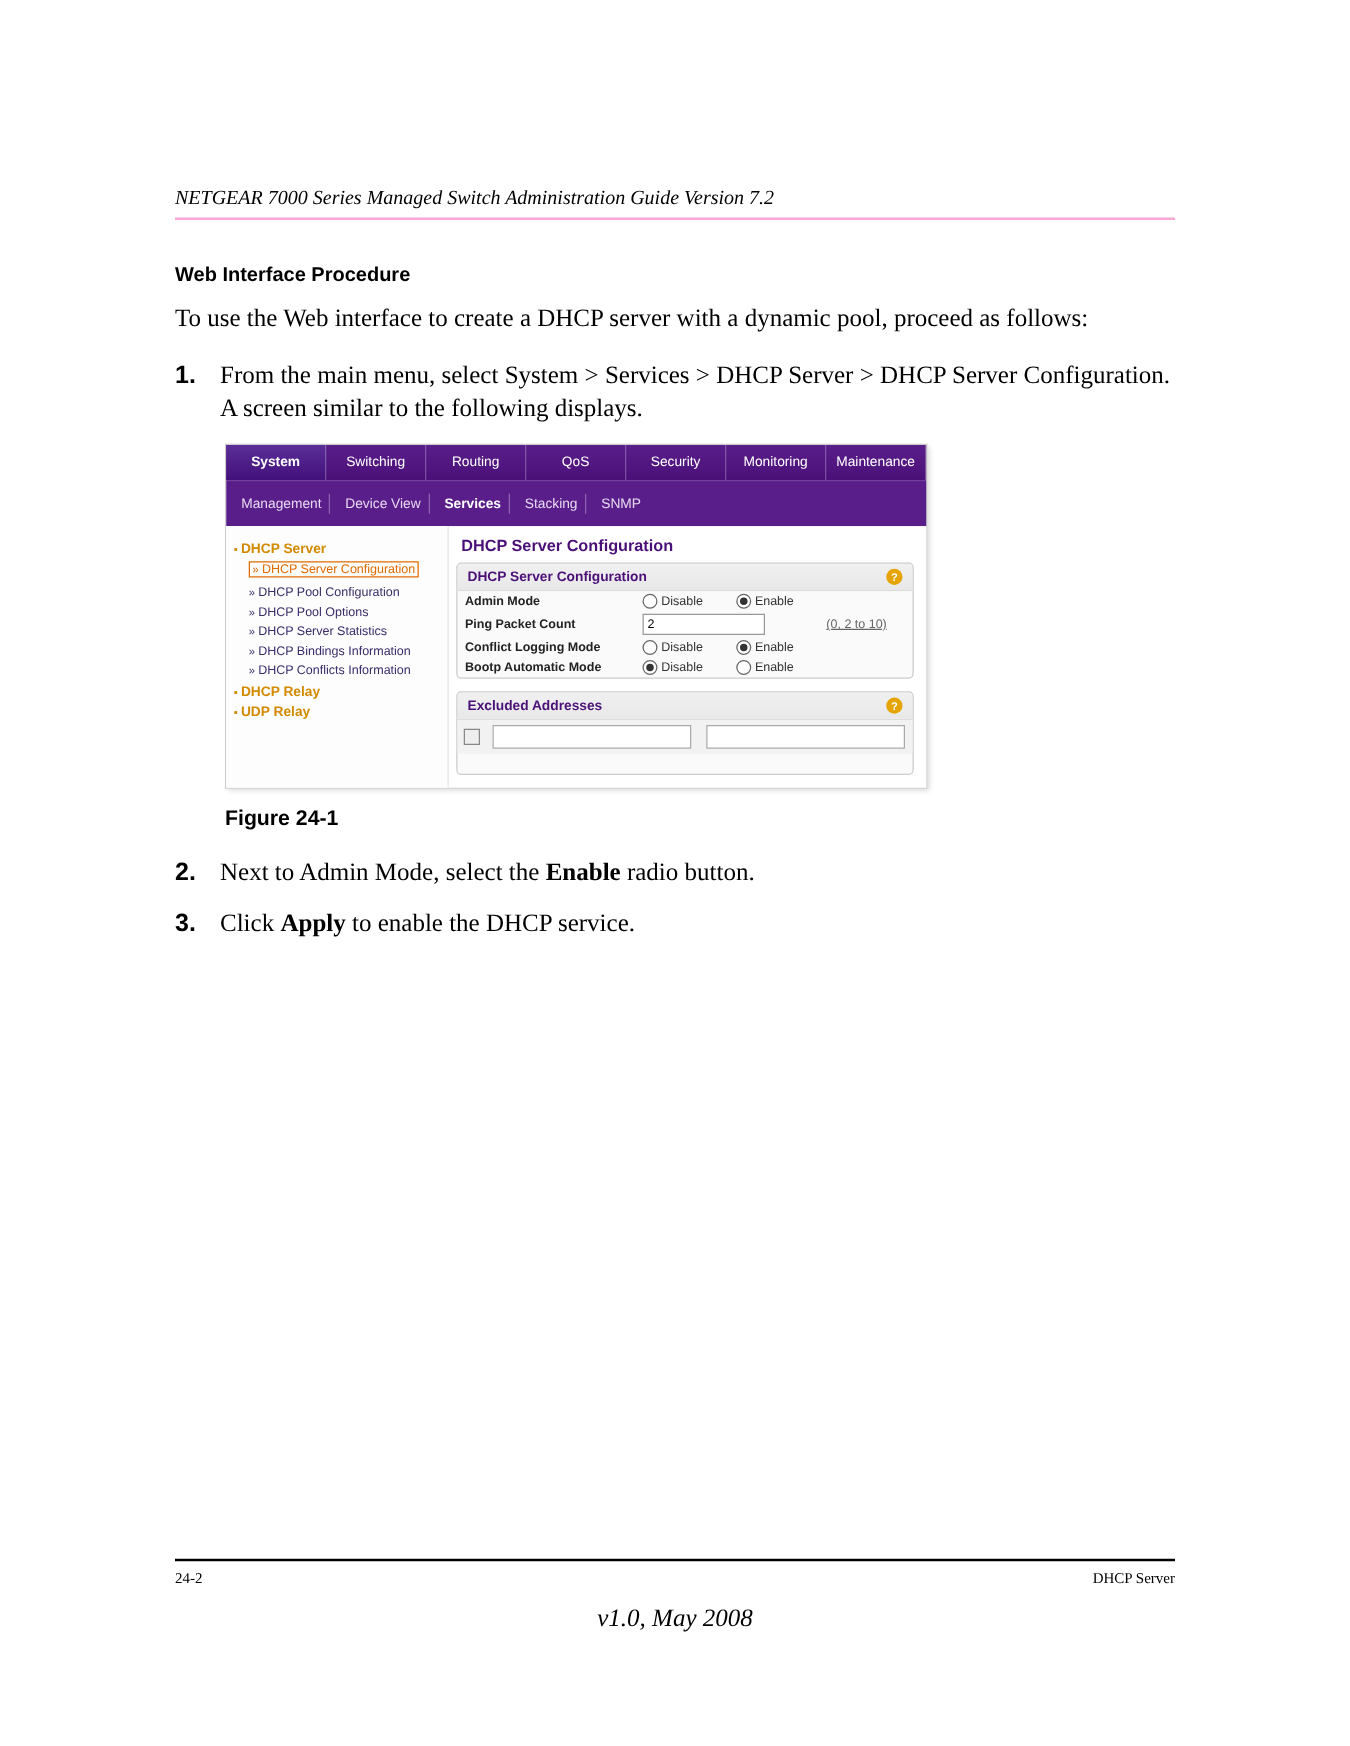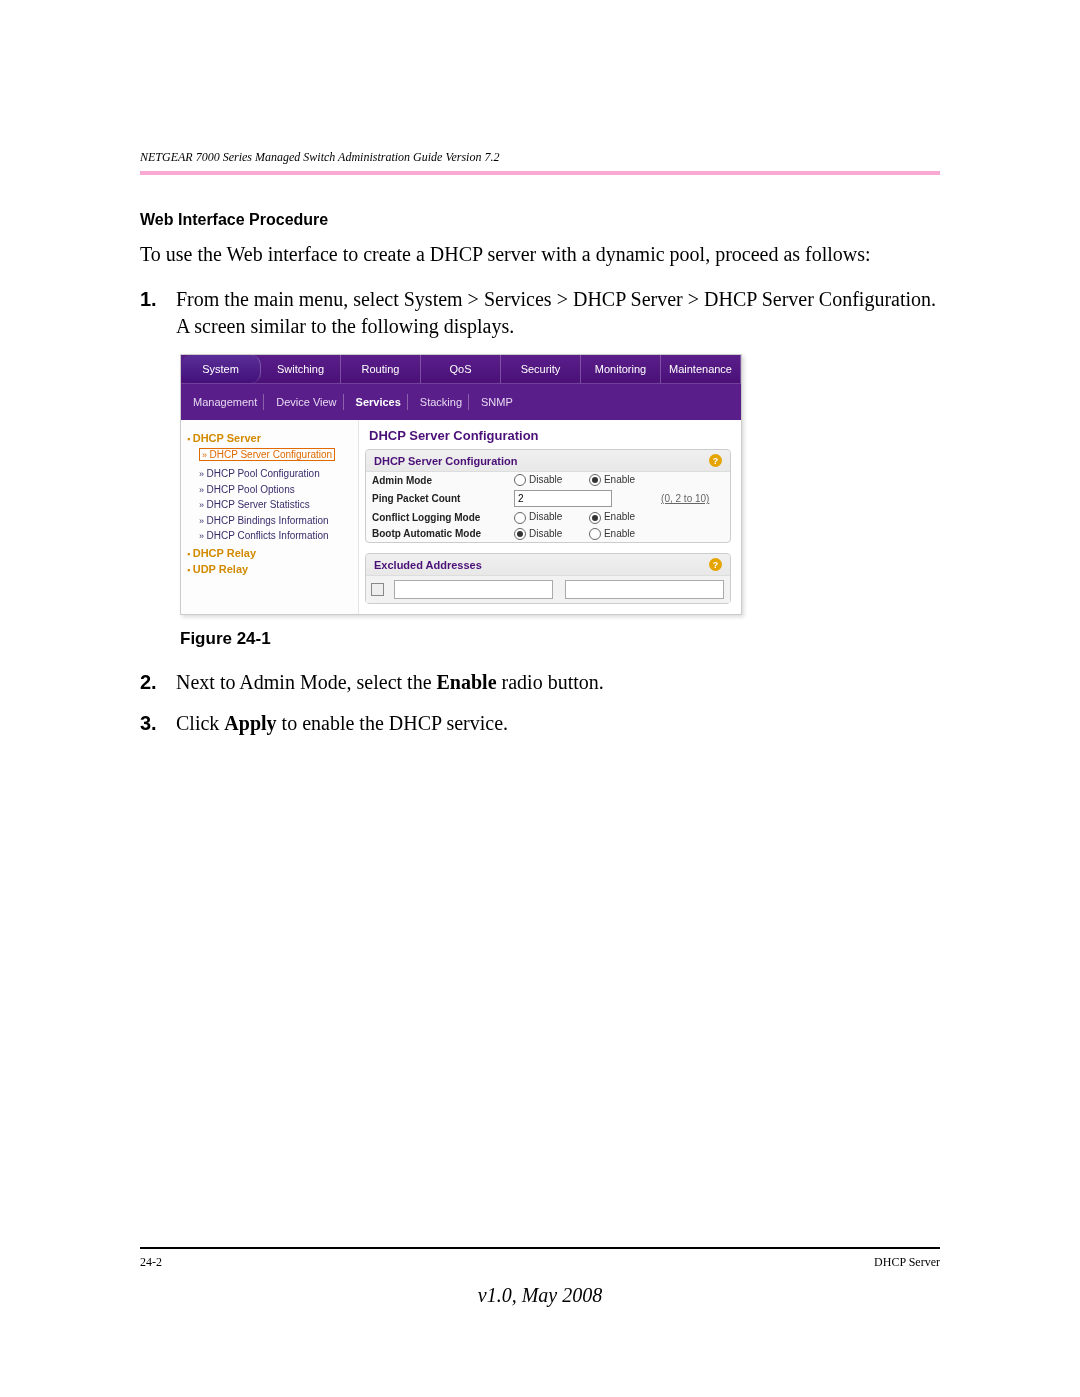--- a/index.html
+++ b/index.html
@@ -11,23 +11,23 @@
   }
   .page {
     width: 1080px;
     height: 1397px;
     position: relative;
     box-sizing: border-box;
     padding: 150px 140px 0 140px;
   }
   .doc-header {
     font-style: italic;
-    font-size: 12px;
+    font-size: 16px;
     padding-bottom: 6px;
-    border-bottom: 4px solid #f9a8d4;
+    border-bottom: 2px solid #f9a8d4;
     margin-bottom: 36px;
   }
   .section-title {
     font-family: Arial, Helvetica, sans-serif;
     font-weight: bold;
     font-size: 16px;
     margin-bottom: 12px;
   }
   .body-text {
     font-size: 20px;
@@ -79,22 +79,21 @@
   }
   .ss-tabs1 .t1 {
     flex: 1;
     text-align: center;
     padding: 8px 4px;
     border-right: 1px solid rgba(255,255,255,0.25);
     font-size: 11px;
   }
   .ss-tabs1 .t1.active {
     background: linear-gradient(#5a2e98,#43107a);
-    font-weight: normal;
-    border-radius: 10px;
+    font-weight: bold;
   }
   .ss-tabs2 {
     display: flex;
     background: #5a1e8a;
     color: #fff;
     border-top: 1px solid rgba(255,255,255,0.15);
     padding: 10px 6px;
     gap: 6px;
     font-size: 11px;
   }
@@ -378,21 +377,21 @@
               </td>
               <td>
                 <span class="radio-dot"></span><span>Enable</span>
               </td>
               <td></td>
             </tr>
           </tbody>
             </table>
         </div>
 
-        <div class="panel" style="padding-bottom:0;">
+        <div class="panel" style="padding-bottom:16px;">
           <div class="panel-title">
             <span>Excluded Addresses</span>
             <span class="help-icon">?</span>
           </div>
           <div class="excl-data-row">
             <div class="chk">
                 <div class="box"></div>
               </div>
             <input style="">
             <input style="">

